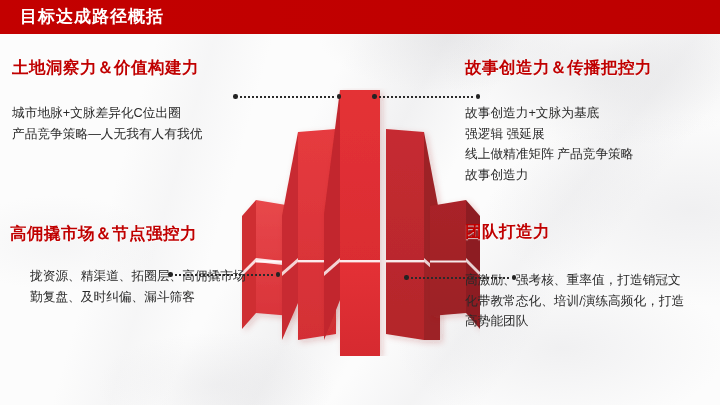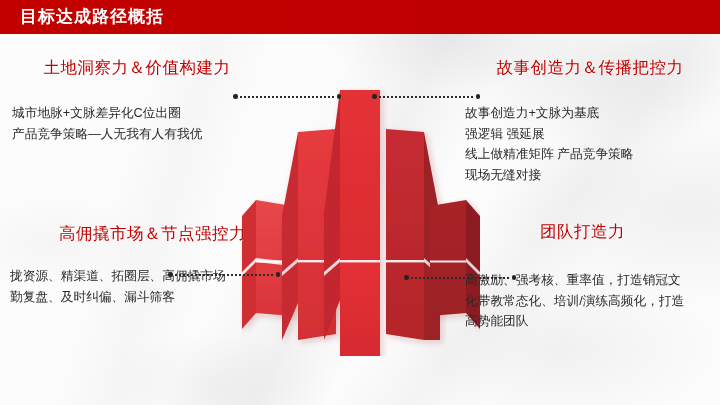--- a/index.html
+++ b/index.html
@@ -35,24 +35,23 @@
     background-image:linear-gradient(90deg,#c30000 0%,#c00000 55%,#bd0000 100%);
   }
   .header-title{
     position:absolute;left:20px;top:6px;
     font-size:17px;font-weight:bold;color:#ffffff;letter-spacing:1px;
     line-height:22px;white-space:nowrap;
   }
   
   .sec{position:absolute;}
   .sec-title{
-    font-size:16.5px;font-weight:normal;color:#c00000;
+    font-size:16.5px;font-weight:bold;color:#c00000;
     letter-spacing:.5px;line-height:22px;white-space:nowrap;
     text-shadow:0 1px 1px rgba(255,255,255,.75);
-    text-align:center;
   }
   .sec-body{
     margin-top:25px;font-size:12.7px;color:#2a2a2a;line-height:20.5px;
     font-weight:400;
   }
   .sec-body div{white-space:nowrap;}
   .sec-body.wrap div{white-space:normal;}
   
   #sec-land    {left:12px; top:56px; width:250px;}
   #sec-story   {left:465px;top:56px; width:250px;}
@@ -184,27 +183,27 @@
       <div>产品竞争策略—人无我有人有我优</div>
     </div>
   </div>
 
   <div class="sec" id="sec-story">
     <div class="sec-title">故事创造力＆传播把控力</div>
     <div class="sec-body">
       <div>故事创造力+文脉为基底</div>
       <div>强逻辑 强延展</div>
       <div>线上做精准矩阵 产品竞争策略</div>
-      <div>现场无缝对接</div>
+      <div>故事创造力</div>
     </div>
   </div>
 
   <div class="sec" id="sec-deal">
     <div class="sec-title">高佣撬市场＆节点强控力</div>
-    <div class="sec-body" style="margin-top:22px;">
+    <div class="sec-body" style="margin-top:22px;margin-left:20px;">
       <div>拢资源、精渠道、拓圈层、高佣撬市场</div>
       <div>勤复盘、及时纠偏、漏斗筛客</div>
     </div>
   </div>
 
   <div class="sec" id="sec-team">
     <div class="sec-title">团队打造力</div>
     <div class="sec-body wrap" style="margin-top:28px;">
       <div>高激励、强考核、重率值，打造销冠文化带教常态化、培训/演练高频化，打造高势能团队</div>
     </div>

